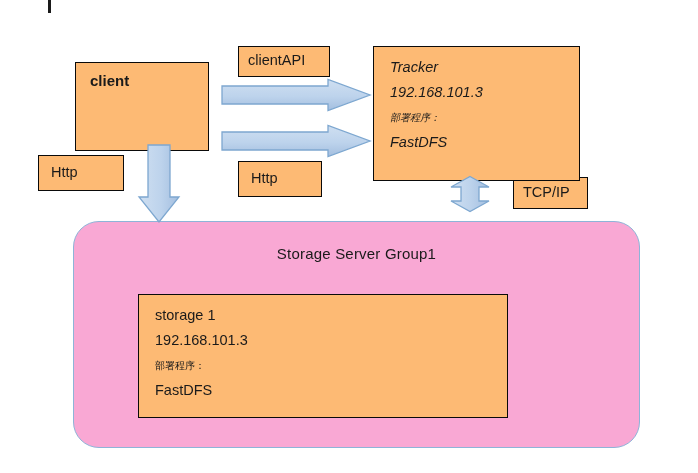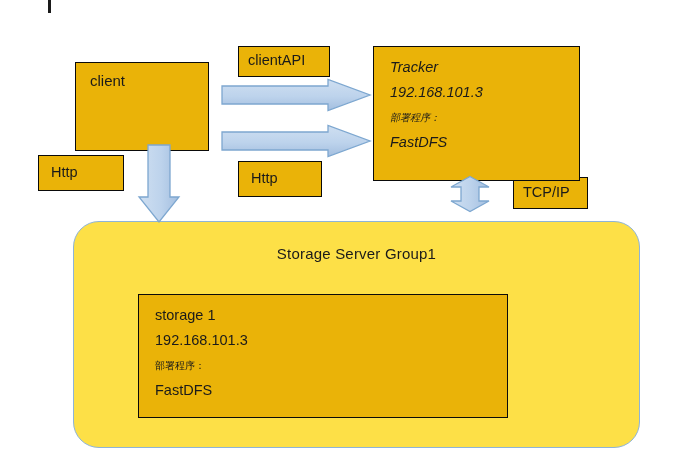--- a/index.html
+++ b/index.html
@@ -26,37 +26,38 @@
     top: 0px;
     width: 3px;
     height: 13px;
     background: #1a1a1a;
   }
 
   
   .box {
     position: absolute;
     box-sizing: border-box;
-    background: #eab308;
+    background: #fdba74;
     border: 1.4px solid #0a0a0a;
     color: #1a1a1a;
   }
   .box .label {
     position: absolute;
     white-space: nowrap;
     color: #1a1a1a;
   }
 
   
   #client-box {
     left: 75px; top: 62px; width: 134px; height: 89px;
   }
   #client-box .label {
     left: 14px; top: 9px;
     font-size: 15px;
+    font-weight: bold;
   }
 
   #tracker-box {
     left: 373px; top: 46px; width: 207px; height: 135px; font-style: italic;
   }
   .multiline {
     position: absolute;
     left: 16px;
     top: 8px;
     right: 6px;
@@ -91,21 +92,21 @@
     left: 513px; top: 177px; width: 75px; height: 32px;
   }
   #tcpip-label .label { left: 9px; top: 6px; font-size: 14.5px; }
 
   
   #storage-group {
     position: absolute;
     left: 73px; top: 221px;
     width: 567px; height: 227px;
     box-sizing: border-box;
-    background: #fde047;
+    background: #f9a8d4;
     border: 1.2px solid #8eb4d8;
     border-radius: 26px;
   }
   #storage-group-title {
     position: absolute;
     left: 0; right: 0;
     top: 23px;
     text-align: center;
     font-size: 15px;
     color: #1a1a1a;

